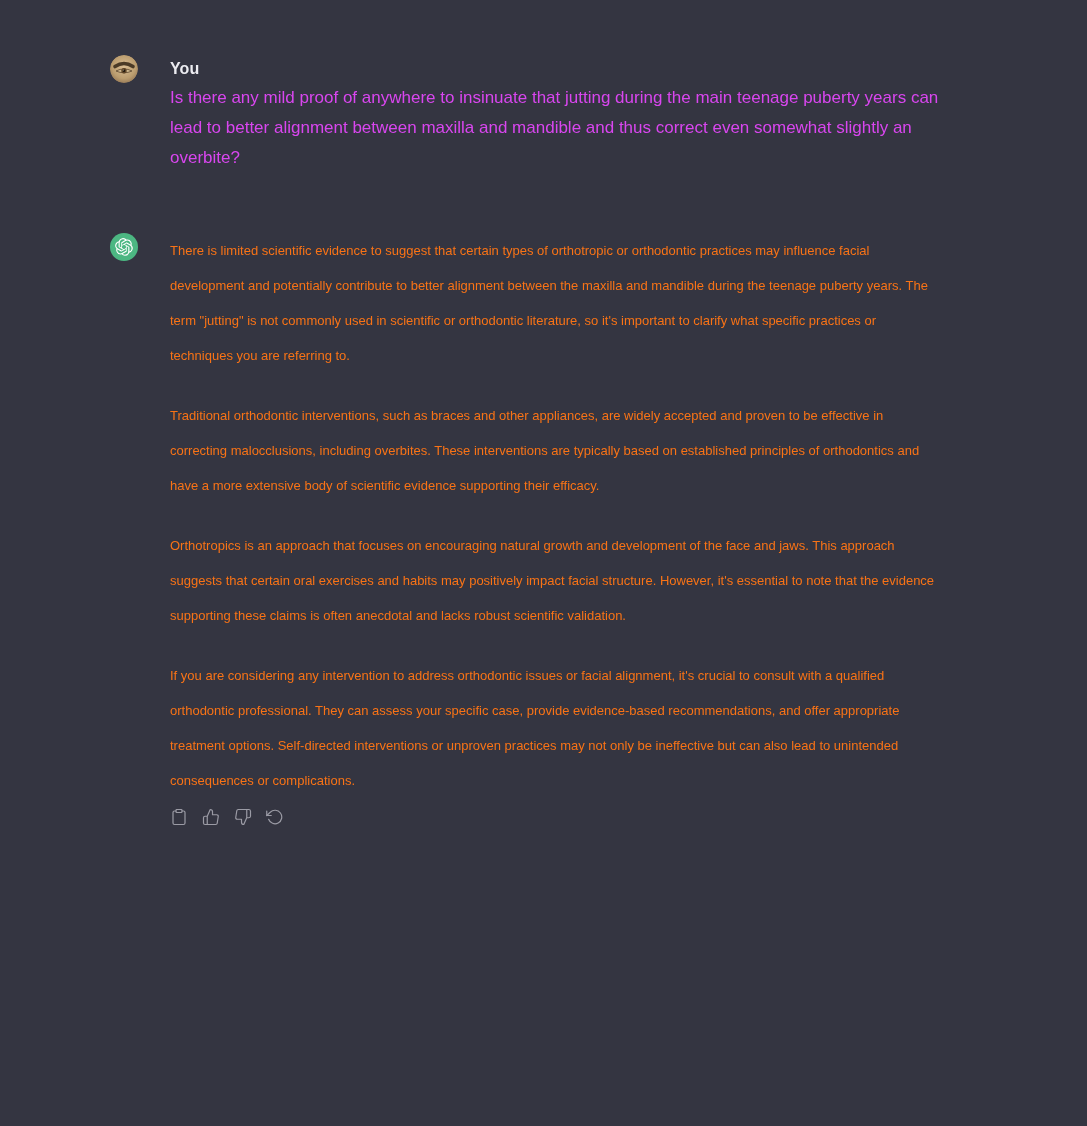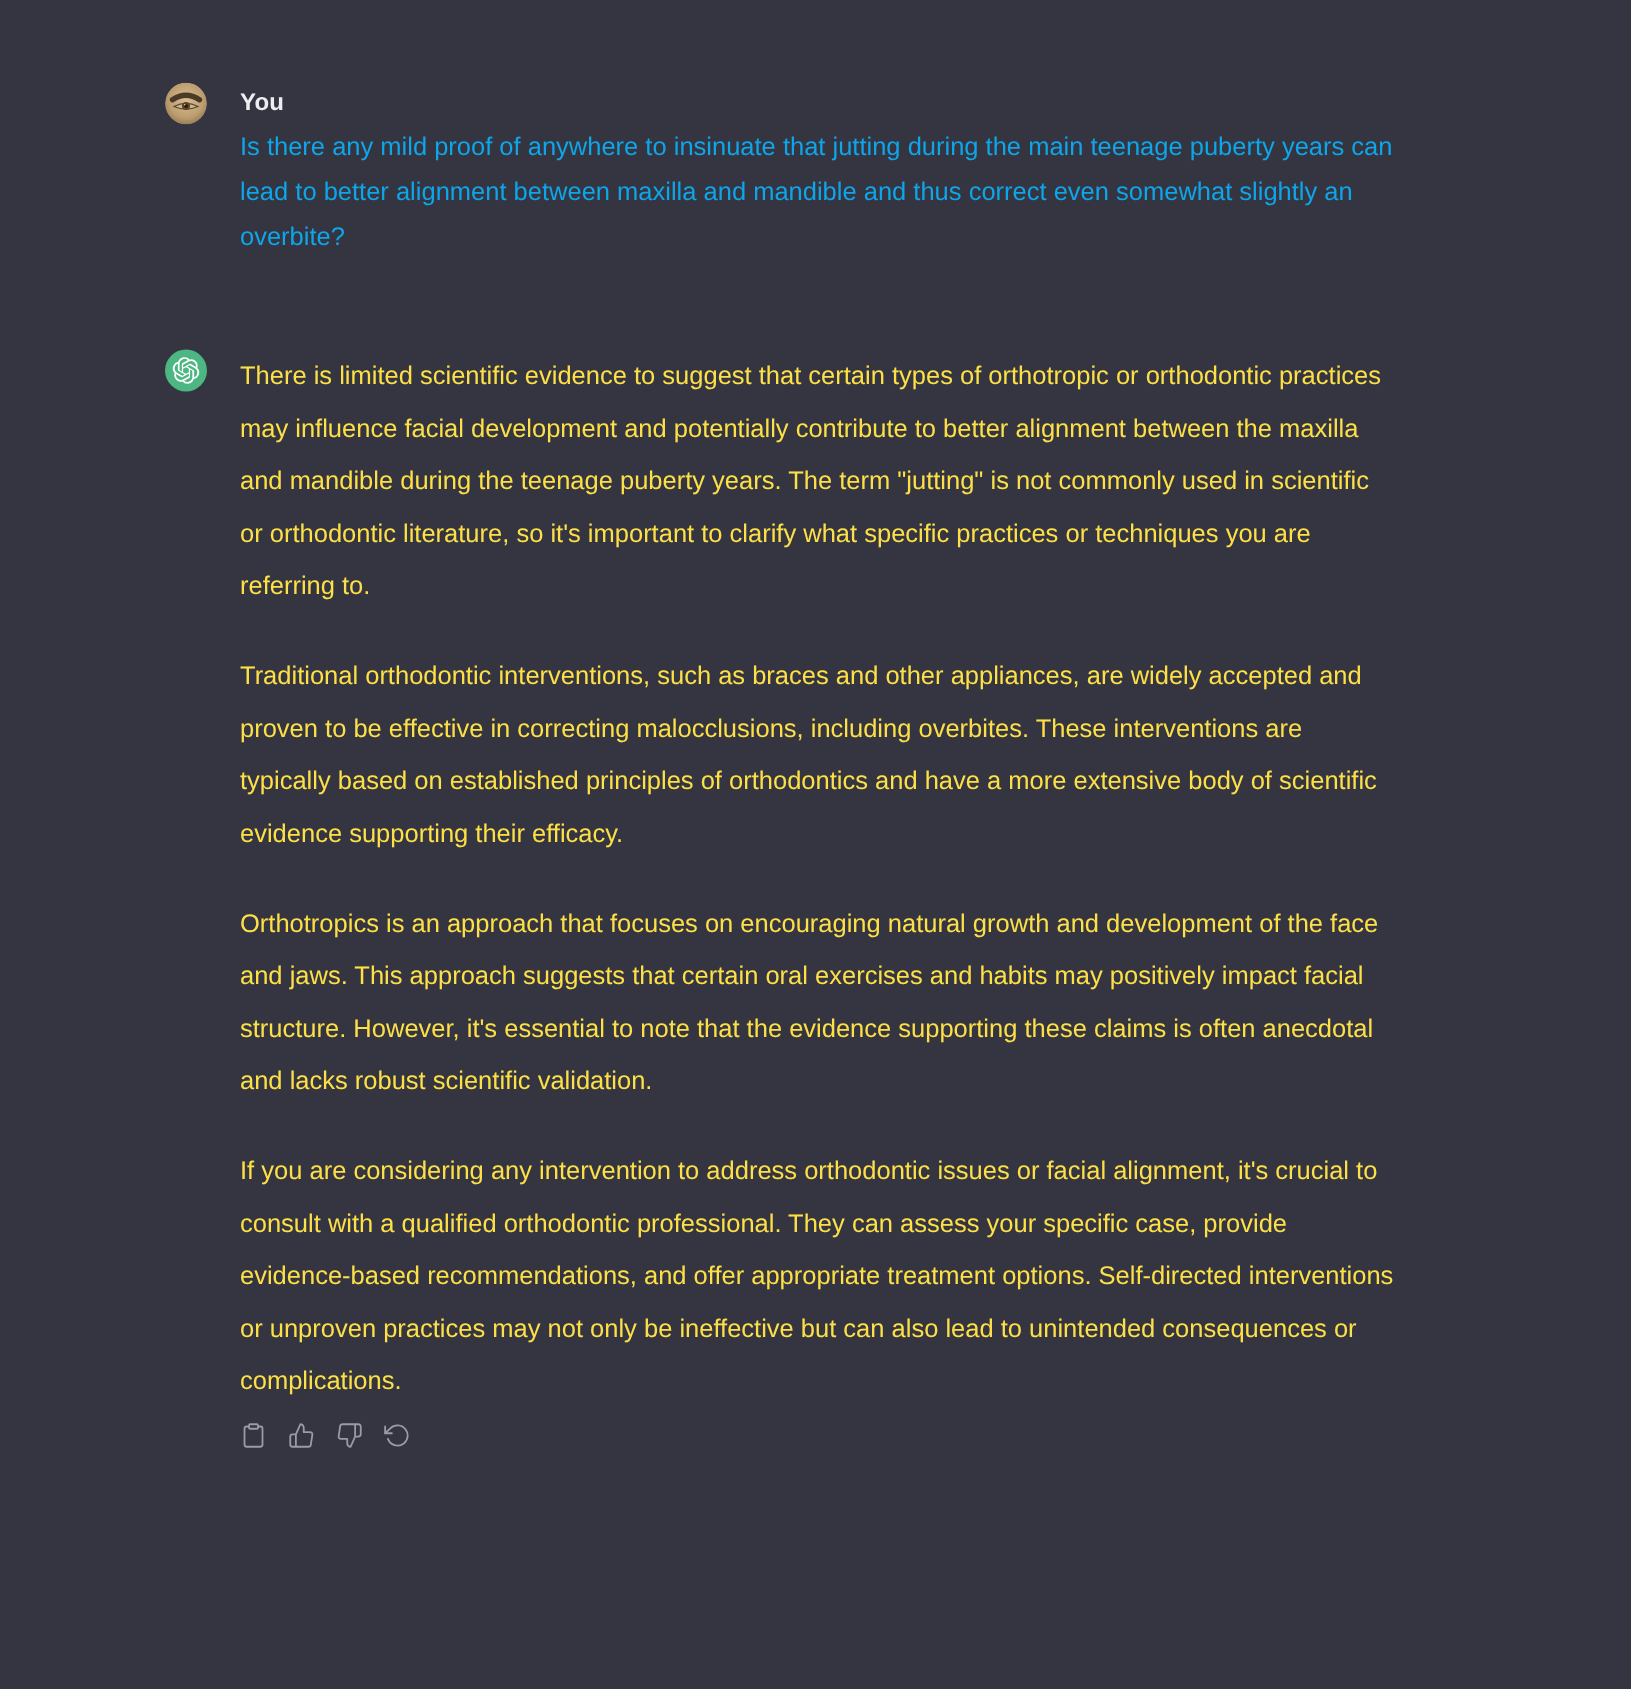--- a/index.html
+++ b/index.html
@@ -12,21 +12,21 @@
   body {
     width: 1087px;
     height: 1126px;
     overflow: hidden;
   }
   .thread {
     padding: 55px 0 0 110px;
   }
   .message {
     display: flex;
-    gap: 22px;
+    gap: 32px;
     align-items: flex-start;
   }
   .message.user-msg {
     margin-bottom: 60px;
   }
   .avatar {
     width: 28px;
     height: 28px;
     border-radius: 50%;
     flex-shrink: 0;
@@ -44,26 +44,26 @@
   .name {
     font-size: 16px;
     font-weight: 700;
     color: #ececf1;
     line-height: 28px;
     letter-spacing: 0.1px;
   }
   .user-text {
     font-size: 17px;
     line-height: 30px;
-    color: #0ea5e9;
+    color: #d946ef;
   }
   .assistant-body p {
-    font-size: 17px;
+    font-size: 13px;
     line-height: 35px;
-    color: #fde047;
+    color: #f97316;
     margin: 0 0 25px 0;
   }
   .assistant-body p:last-of-type {
     margin-bottom: 0;
   }
   .actions {
     display: flex;
     gap: 14px;
     margin-top: 10px;
     align-items: center;

